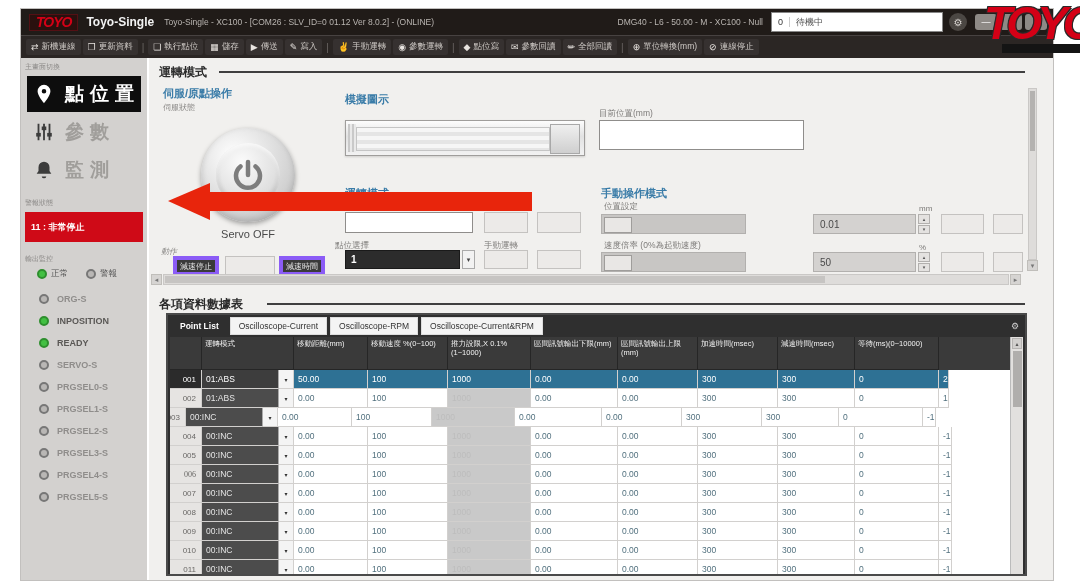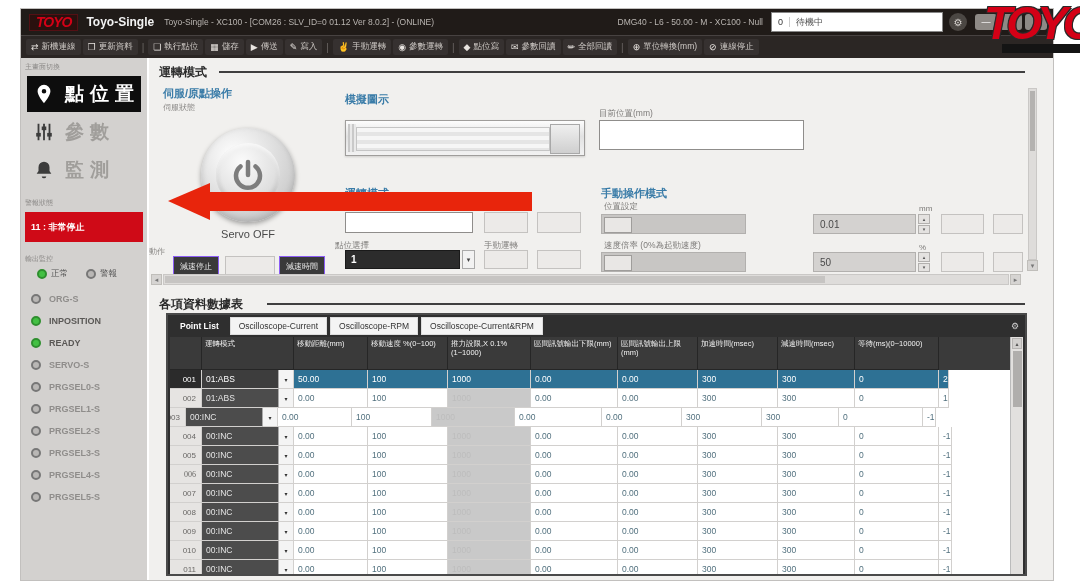--- a/index.html
+++ b/index.html
@@ -40,41 +40,41 @@
   .navitem .nlabel{font-size:19px;font-weight:bold;letter-spacing:6px;white-space:nowrap;}
   .navitem.active{background:#0d0d0d;color:#fff;}
   .navitem svg{flex:0 0 auto;}
   .alarmlabel{font-size:7px;color:#8b8987;padding:8px 4px 2px 4px;}
   .alarmbox{margin:2px 4px;height:30px;background:#cf0a17;color:#fff;font-size:9px;font-weight:bold;display:flex;align-items:center;padding-left:6px;}
   .iolabel{font-size:7px;color:#8b8987;padding:10px 4px 0 4px;}
   .legend{display:flex;gap:18px;padding:4px 0 2px 16px;}
   .legenditem{display:flex;align-items:center;gap:4px;font-size:8.5px;color:#555;}
   .dot{width:10px;height:10px;border-radius:50%;box-sizing:border-box;border:2px solid #777;background:#b9b7b5;}
   .dot.on{border-color:#2e8f2e;background:#43c043;}
-  .signals{list-style:none;margin:6px 0 0 0;padding:0;}
+  .signals{list-style:none;margin:6px 0 0 8px;padding:0;}
   .signals li{display:flex;align-items:center;gap:8px;padding:0 0 0 10px;height:22px;font-size:9px;color:#8f8d8b;font-weight:bold;}
   .signals li.on{color:#5a5856;}
 
   
   .sectitle{position:absolute;font-size:12px;font-weight:bold;color:#2b2b2b;}
   .secline{position:absolute;height:2px;background:#3f3f3f;}
   .bluehead{position:absolute;font-size:11px;font-weight:bold;color:#3a7ca8;}
   .smalllabel{position:absolute;font-size:8px;color:#8a8886;}
   .fieldlabel{position:absolute;font-size:8.5px;color:#7c7a78;}
 
   .powerwrap{position:absolute;left:52px;top:70px;width:94px;height:94px;border-radius:50%;
              background:radial-gradient(circle at 35% 30%,#ffffff,#d9d9d9 55%,#b9b9b9);
              box-shadow:0 2px 5px rgba(0,0,0,.35), inset 0 -3px 6px rgba(0,0,0,.15);
              display:flex;align-items:center;justify-content:center;}
   .powerinner{width:64px;height:64px;border-radius:50%;background:radial-gradient(circle at 40% 30%,#fbfbfb,#dcdcdc 70%,#c2c2c2);
               box-shadow:inset 0 2px 4px rgba(255,255,255,.9), inset 0 -3px 5px rgba(0,0,0,.2);
               display:flex;align-items:center;justify-content:center;}
   .servolabel{position:absolute;left:40px;top:170px;width:118px;text-align:center;font-size:11px;color:#4a4a4a;}
 
-  .darkbtn{position:absolute;height:20px;background:#3a3a3a;color:#e9e9e9;font-size:8px;display:flex;align-items:center;justify-content:center;border:1px solid #8b5cf6;box-sizing:border-box;}
+  .darkbtn{position:absolute;height:20px;background:#3a3a3a;color:#e9e9e9;font-size:8px;display:flex;align-items:center;justify-content:center;border:4px solid #8b5cf6;box-sizing:border-box;}
   .ghostbtn{position:absolute;height:20px;background:#eceae8;border:1px solid #c4c2c0;box-sizing:border-box;}
 
   .actuator{position:absolute;left:196px;top:62px;width:238px;height:34px;border:1px solid #9f9d9b;background:linear-gradient(#fdfdfd,#e2e2e2 45%,#f2f2f2);box-shadow:0 1px 2px rgba(0,0,0,.15);}
   .actuator .rail{position:absolute;left:10px;top:6px;right:34px;height:22px;border:1px solid #c5c5c5;background:repeating-linear-gradient(#f6f6f6 0 4px,#e5e5e5 4px 8px);}
   .actuator .block{position:absolute;right:4px;top:3px;width:28px;height:28px;border:1px solid #a8a8a8;background:linear-gradient(#efefef,#cfcfcf);}
   .actuator .endcap{position:absolute;left:2px;top:3px;width:8px;height:28px;background:repeating-linear-gradient(90deg,#c9c9c9 0 2px,#e9e9e9 2px 4px);}
 
   .whitebox{position:absolute;background:#fff;border:1px solid #8f8d8b;box-sizing:border-box;}
   .darkselect{position:absolute;background:#2c2c2c;color:#fff;font-size:10px;font-weight:bold;display:flex;align-items:center;padding-left:5px;box-sizing:border-box;border:1px solid #1a1a1a;}
   .dropbtn{position:absolute;background:#f2f2f2;border:1px solid #aaa;color:#444;font-size:7px;display:flex;align-items:center;justify-content:center;box-sizing:border-box;}
@@ -311,21 +311,21 @@
         <div class="powerwrap">
           <div class="powerinner">
             <svg width="36" height="36" viewBox="0 0 36 36">
                 <path d="M18 5v13" stroke="#7d7d7d" stroke-width="4.5" stroke-linecap="round" fill="none"></path>
                 <path d="M10.5 9.5a12 12 0 1 0 15 0" fill="none" stroke="#7d7d7d" stroke-width="4.5" stroke-linecap="round"></path>
               </svg>
           </div>
         </div>
         <div class="servolabel">Servo OFF</div>
 
-        <div class="smalllabel" style="left:0;top:188px;">動作</div>
+        <div class="smalllabel" style="left:12px;top:188px;font-style:italic;">動作</div>
         <div class="darkbtn" style="left:24px;top:198px;width:46px;">減速停止</div>
         <div class="ghostbtn" style="left:76px;top:198px;width:50px;"></div>
         <div class="darkbtn" style="left:130px;top:198px;width:46px;">減速時間</div>
 
         <div class="bluehead" style="left:196px;top:34px;">模擬圖示</div>
         <div class="actuator">
           <div class="endcap"></div>
           <div class="rail"></div>
           <div class="block"></div>
         </div>

